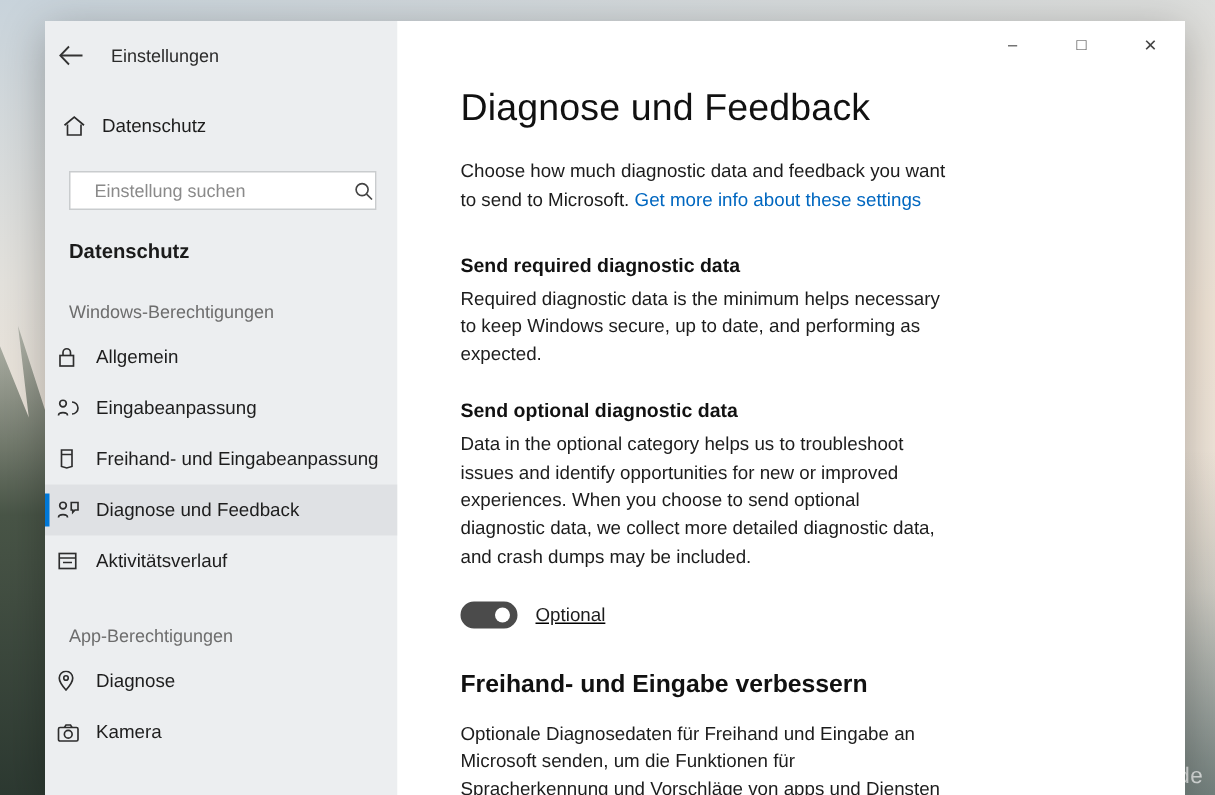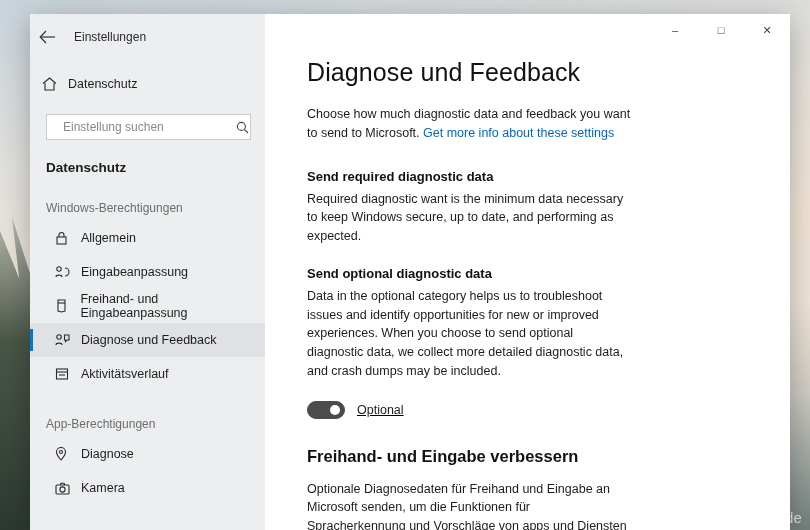--- a/index.html
+++ b/index.html
@@ -169,21 +169,21 @@
   }
   .group-label {
     font-size: 12px;
     color: #6d6d6d;
     margin: 26px 0 6px 16px;
   }
   .nav-item {
     display: flex;
     align-items: center;
     height: 34px;
-    padding-left: 25px;
+    padding-left: 8px;
     box-sizing: border-box;
     position: relative;
     cursor: default;
   }
   .nav-item .ico {
     width: 26px;
     display: flex;
     align-items: center;
     color: #2d2d2d;
   }
@@ -416,21 +416,21 @@
       <div class="content-inner">
         <h1 class="page-title">Diagnose und Feedback</h1>
 
         <p class="intro">
           <span>Choose how much diagnostic data and feedback you want to send to Microsoft.</span>
           <a href="#">Get more info about these settings</a>
         </p>
 
         <div class="block">
           <h2 class="sub">Send required diagnostic data</h2>
-          <p class="body">Required diagnostic want is the minimum data necessary to keep Windows secure, up to date, and performing as expected.</p>
+          <p class="body">Required diagnostic data is the minimum helps necessary to keep Windows secure, up to date, and performing as expected.</p>
         </div>
 
         <div class="block">
           <h2 class="sub">Send optional diagnostic data</h2>
           <p class="body">Data in the optional category helps us to troubleshoot issues and identify opportunities for new or improved experiences. When you choose to send optional diagnostic data, we collect more detailed diagnostic data, and crash dumps may be included.</p>
           <div class="toggle-row">
             <div class="toggle on">
               <span class="knob"></span>
             </div>
             <span class="toggle-label">Optional</span>

